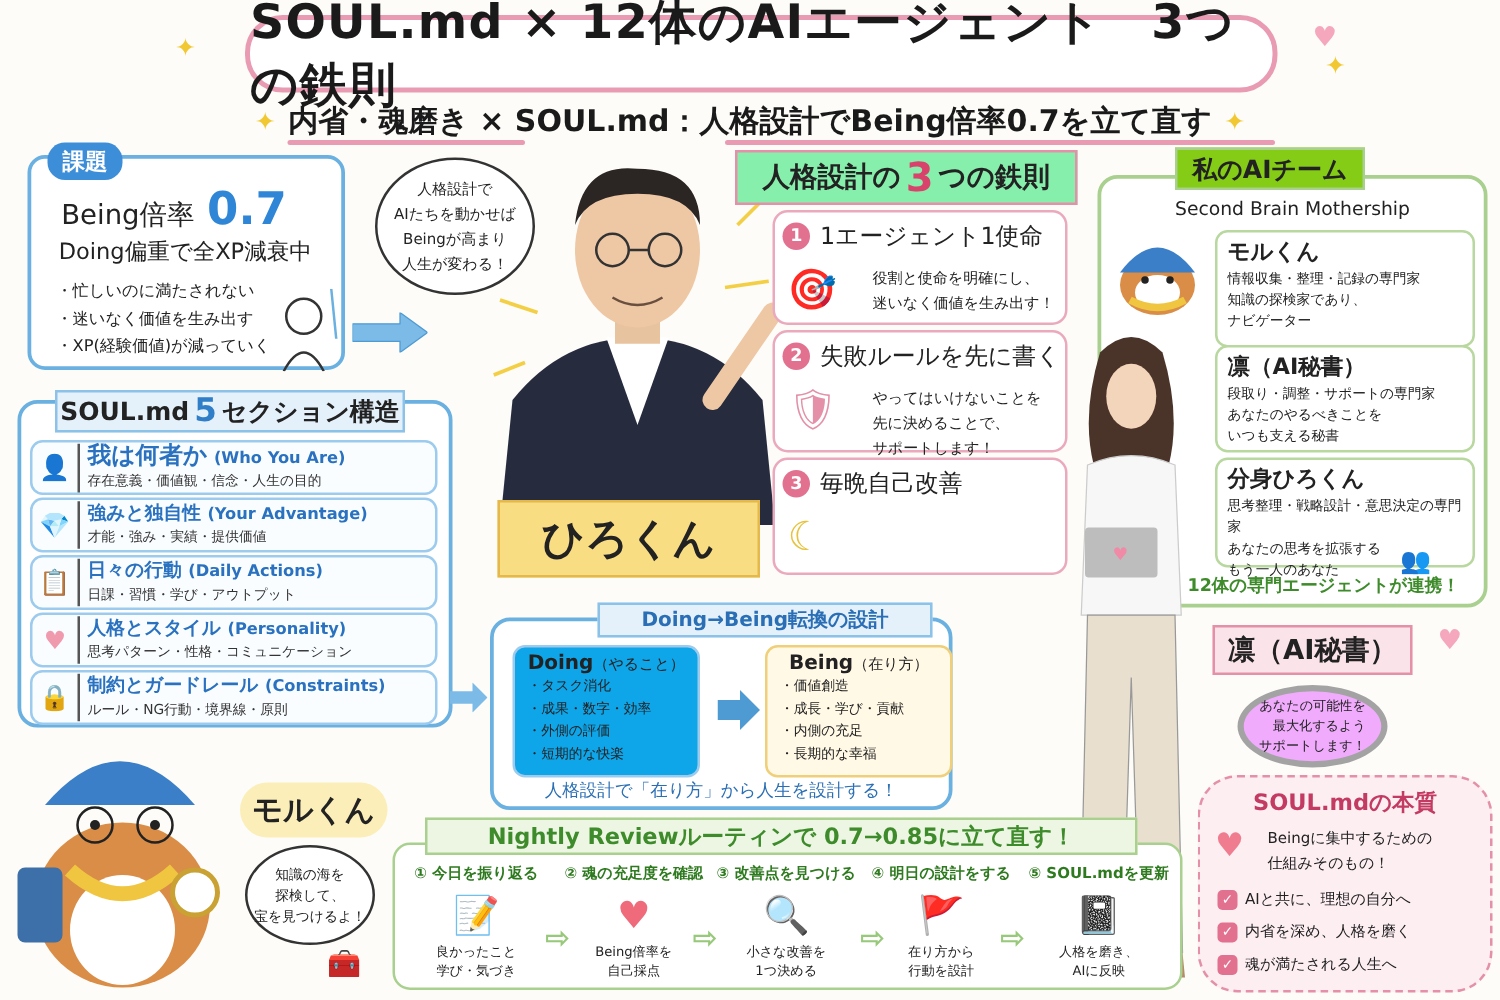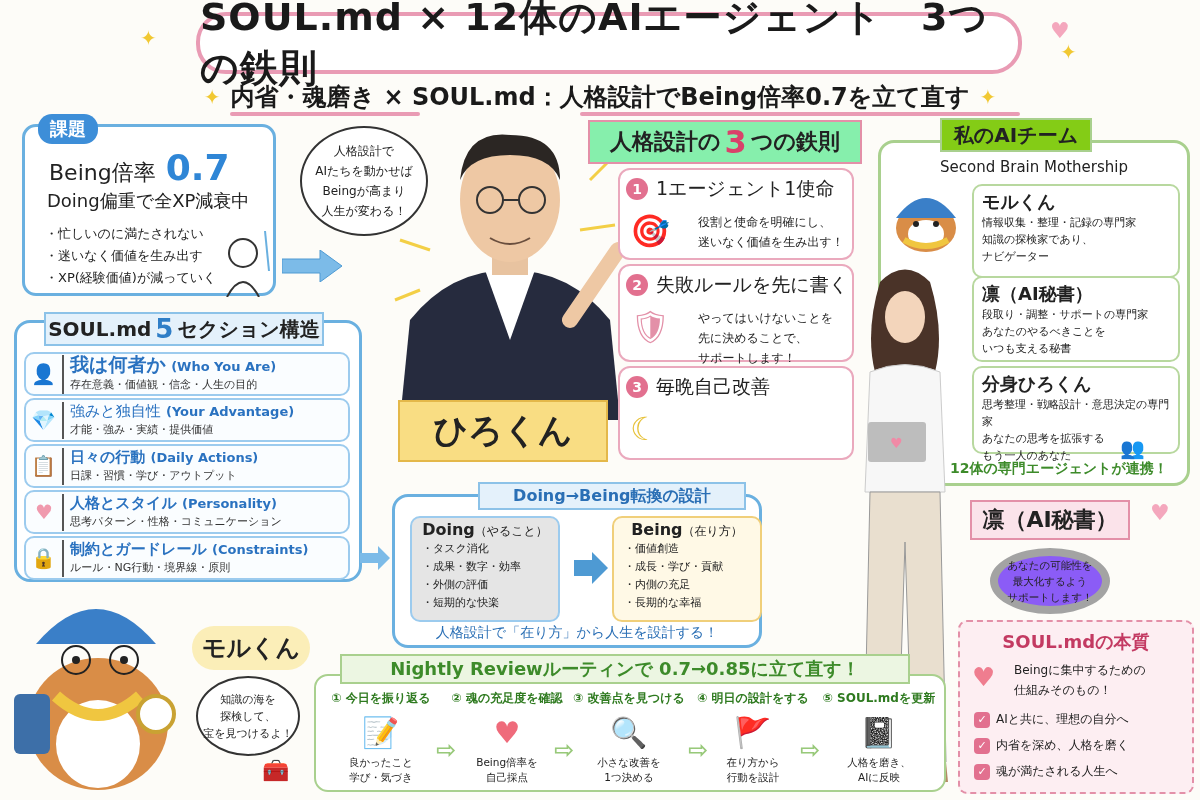--- a/index.html
+++ b/index.html
@@ -56,30 +56,30 @@
 .member{position:absolute;left:972px;width:208px;border:2px solid #b8d89f;border-radius:10px;background:#fff;padding:4px 8px}
 .member .mn{font-size:18px;font-weight:bold;line-height:24px}
 .member .md{font-size:11px;line-height:17px}
 .team-foot{left:950px;top:460px;font-size:14px;color:#3d8b2a;font-weight:bold}
 .guinea-small{left:886px;top:178px;width:80px;height:80px}
 .woman{left:850px;top:262px;width:110px;height:530px}
 
 
 .db{left:392px;top:494px;width:370px;height:154px;border:3px solid #6ab0e0;border-radius:16px;background:#fff}
 .db-ribbon{left:478px;top:482px;width:268px;height:28px;background:#e4f1fb;border:2px solid #8cc2e8;display:flex;align-items:center;justify-content:center;font-size:16px;font-weight:bold;color:#2a6fb5}
-.dcol{position:absolute;top:516px;width:150px;height:106px;border:2px solid #9ccbee;border-radius:10px;background:#e5e5e5;padding:2px 10px}
+.dcol{position:absolute;top:516px;width:150px;height:106px;border:2px solid #9ccbee;border-radius:10px;background:#0ea5e9;padding:2px 10px}
 .dcol .t{font-size:16px;text-align:center;font-weight:bold}
 .dcol .t span{font-size:12px;font-weight:normal}
 .dcol ul{list-style:none;font-size:11px;line-height:18px}
 .db-foot{left:392px;top:624px;width:370px;text-align:center;font-size:14px;color:#2a6fb5;font-weight:normal}
 
 
 .rin-ribbon{left:970px;top:500px;width:160px;height:40px;background:#fbe3ea;border:2px solid #e390a8;display:flex;align-items:center;justify-content:center;font-size:22px;font-weight:bold}
-.rin-bubble{left:990px;top:548px;width:120px;height:66px;border:8px solid #a3a3a3;border-radius:50%;background:#8b5cf6;display:flex;align-items:center;justify-content:center;text-align:center;font-size:10.5px;line-height:16px}
-.essence{left:958px;top:620px;width:236px;height:174px;border:2px dashed #e390a8;border-radius:9px;background:#fdeef2}
+.rin-bubble{left:990px;top:548px;width:120px;height:66px;border:5px solid #a3a3a3;border-radius:50%;background:#f0abfc;display:flex;align-items:center;justify-content:center;text-align:right;font-size:10.5px;line-height:16px}
+.essence{left:958px;top:620px;width:236px;height:174px;border:2px dashed #e390a8;border-radius:32px;background:#fdeef2}
 .essence .et{position:absolute;left:0;width:100%;top:8px;text-align:center;font-size:18px;color:#c33a62;font-weight:bold}
 .essence .eh{position:absolute;left:12px;top:40px;font-size:26px;color:#ef7d8f}
 .essence .ed{position:absolute;left:54px;top:38px;font-size:12px;line-height:20px}
 .essence ul{position:absolute;left:14px;top:84px;list-style:none;font-size:12px;line-height:26px}
 .essence li span{display:inline-block;width:16px;height:16px;background:#e2708f;color:#fff;font-size:11px;text-align:center;line-height:16px;border-radius:4px;margin-right:6px}
 
 
 .guinea{left:6px;top:584px;width:180px;height:210px}
 .mol-name{left:192px;top:626px;width:118px;height:44px;background:#fbeeb8;border-radius:22px;display:flex;align-items:center;justify-content:center;font-size:24px;font-weight:bold}
 .mol-bubble{left:196px;top:676px;width:104px;height:80px;border:2px solid #333;border-radius:50%;background:#fff;display:flex;align-items:center;justify-content:center;text-align:center;font-size:11px;line-height:17px}
@@ -138,21 +138,21 @@
 <div class="sec" style="top:352px">
     <div class="ic">👤</div>
     <div class="tx">
       <div class="h"><span style="font-size:19px;font-weight:bold">我は何者か</span> <span>(Who You Are)</span></div>
       <div class="s">存在意義・価値観・信念・人生の目的</div>
     </div>
   </div>
 <div class="sec" style="top:398px">
     <div class="ic">💎</div>
     <div class="tx">
-      <div class="h"><span style="font-size:15px;font-weight:normal">強みと独自性</span> <span>(Your Advantage)</span></div>
+      <div class="h"><span style="font-size:15px;font-weight:bold">強みと独自性</span> <span>(Your Advantage)</span></div>
       <div class="s">才能・強み・実績・提供価値</div>
     </div>
   </div>
 <div class="sec" style="top:444px">
     <div class="ic">📋</div>
     <div class="tx">
       <div class="h"><span style="font-size:15px;font-weight:bold">日々の行動</span> <span>(Daily Actions)</span></div>
       <div class="s">日課・習慣・学び・アウトプット</div>
     </div>
   </div>

